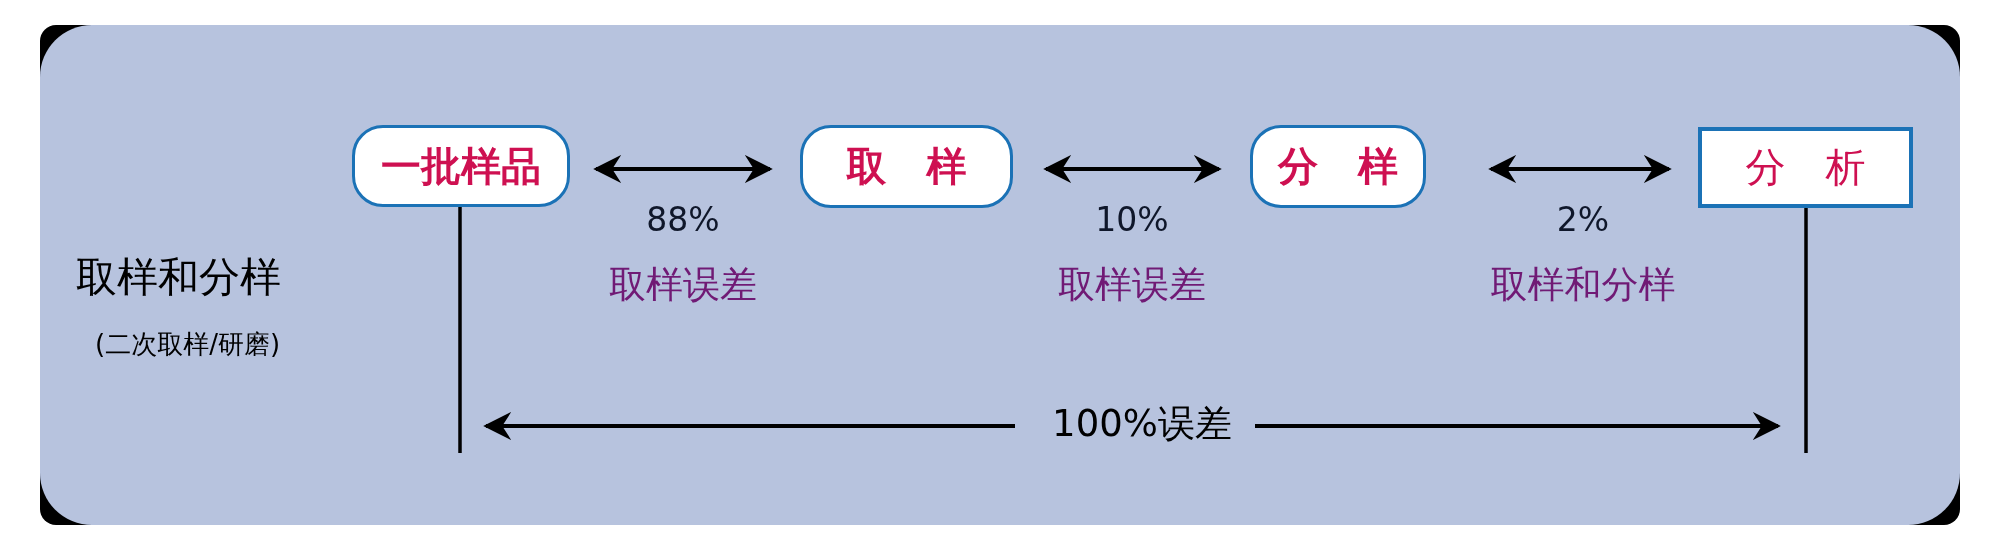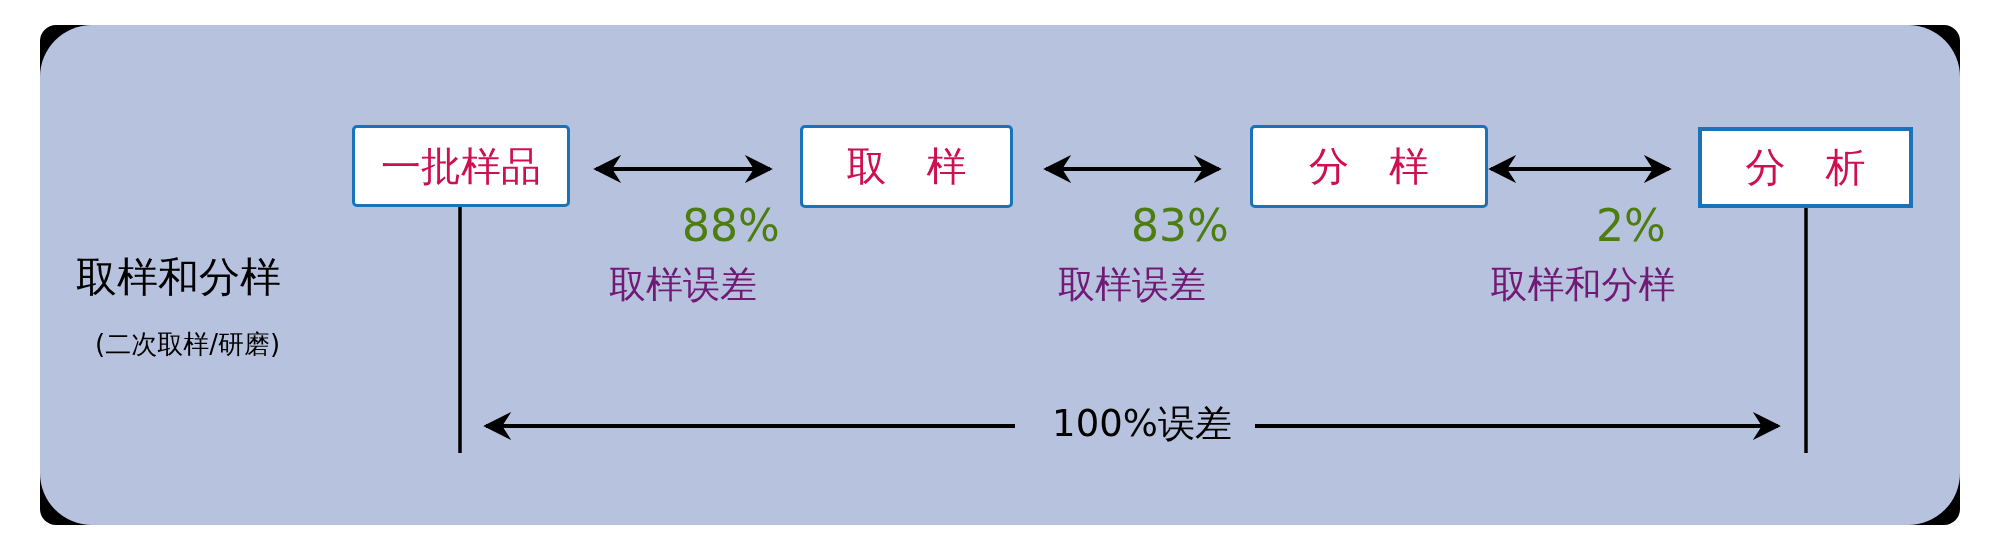--- a/index.html
+++ b/index.html
@@ -6,28 +6,28 @@
   .stage{position:relative;width:2000px;height:549px;background:#ffffff;overflow:hidden;
          font-family:"DejaVu Sans","Liberation Sans",sans-serif;}
   .shadow{position:absolute;left:40px;top:25px;width:1920px;height:500px;
           background:#000000;border-radius:16px;}
   .panel{position:absolute;left:40px;top:25px;width:1920px;height:500px;
          background:#b7c3de;border-radius:52px;}
   .svg-overlay{position:absolute;left:0;top:0;width:2000px;height:549px;pointer-events:none;}
   .node{position:absolute;display:flex;align-items:center;justify-content:center;
         background:#ffffff;border:3.5px solid #1b72b6;box-sizing:border-box;
         color:#ce1051;font-size:40px;font-weight:500;white-space:nowrap;}
-  .node.rounded{border-radius:5px;}
+  .node.rounded{border-radius:31px;font-weight:bold;}
   .node.square{border-radius:0;border-width:4px;}
   .node-1{left:352px;top:125px;width:218px;height:82px;}
   .node-2{left:800px;top:125px;width:213px;height:83px;}
-  .node-3{left:1250px;top:125px;width:238px;height:83px;}
+  .node-3{left:1250px;top:125px;width:176px;height:83px;}
   .node-4{left:1698px;top:127px;width:215px;height:81px;}
-  .pct{position:absolute;top:200px;transform:translateX(-50%);color:#4d7c0f;
-       font-size:44px;white-space:nowrap;margin-left:48px;}
+  .pct{position:absolute;top:200px;transform:translateX(-50%);color:#0f172a;
+       font-size:33px;white-space:nowrap;}
   .errlabel{position:absolute;top:260px;transform:translateX(-50%);color:#701a75;
        font-size:37px;white-space:nowrap;}
   .pct-1,.errlabel-1{left:683px;}
   .pct-2,.errlabel-2{left:1132px;}
   .pct-3,.errlabel-3{left:1583px;}
   .total-label{position:absolute;left:1142px;top:426px;transform:translate(-50%,-54%);
        color:#000;font-size:37px;white-space:nowrap;text-align:center;}
   .side-title{position:absolute;left:76px;top:250px;color:#000;font-size:41px;white-space:nowrap;}
   .side-sub{position:absolute;left:95px;top:327px;color:#000;font-size:26px;white-space:nowrap;}
 </style>
@@ -58,21 +58,21 @@
 
   <div class="side-title">取样和分样</div>
   <div class="side-sub">(二次取样/研磨)</div>
 
   <div class="node rounded node-1">一批样品</div>
   <div class="node rounded node-2">取　样</div>
   <div class="node rounded node-3">分　样</div>
   <div class="node square node-4">分　析</div>
 
   <div class="pct pct-1">88%</div>
-  <div class="pct pct-2">83%</div>
+  <div class="pct pct-2">10%</div>
   <div class="pct pct-3">2%</div>
 
   <div class="errlabel errlabel-1">取样误差</div>
   <div class="errlabel errlabel-2">取样误差</div>
   <div class="errlabel errlabel-3">取样和分样</div>
 
   <div class="total-label">100%误差</div>
 </div>
 
 </body></html>

